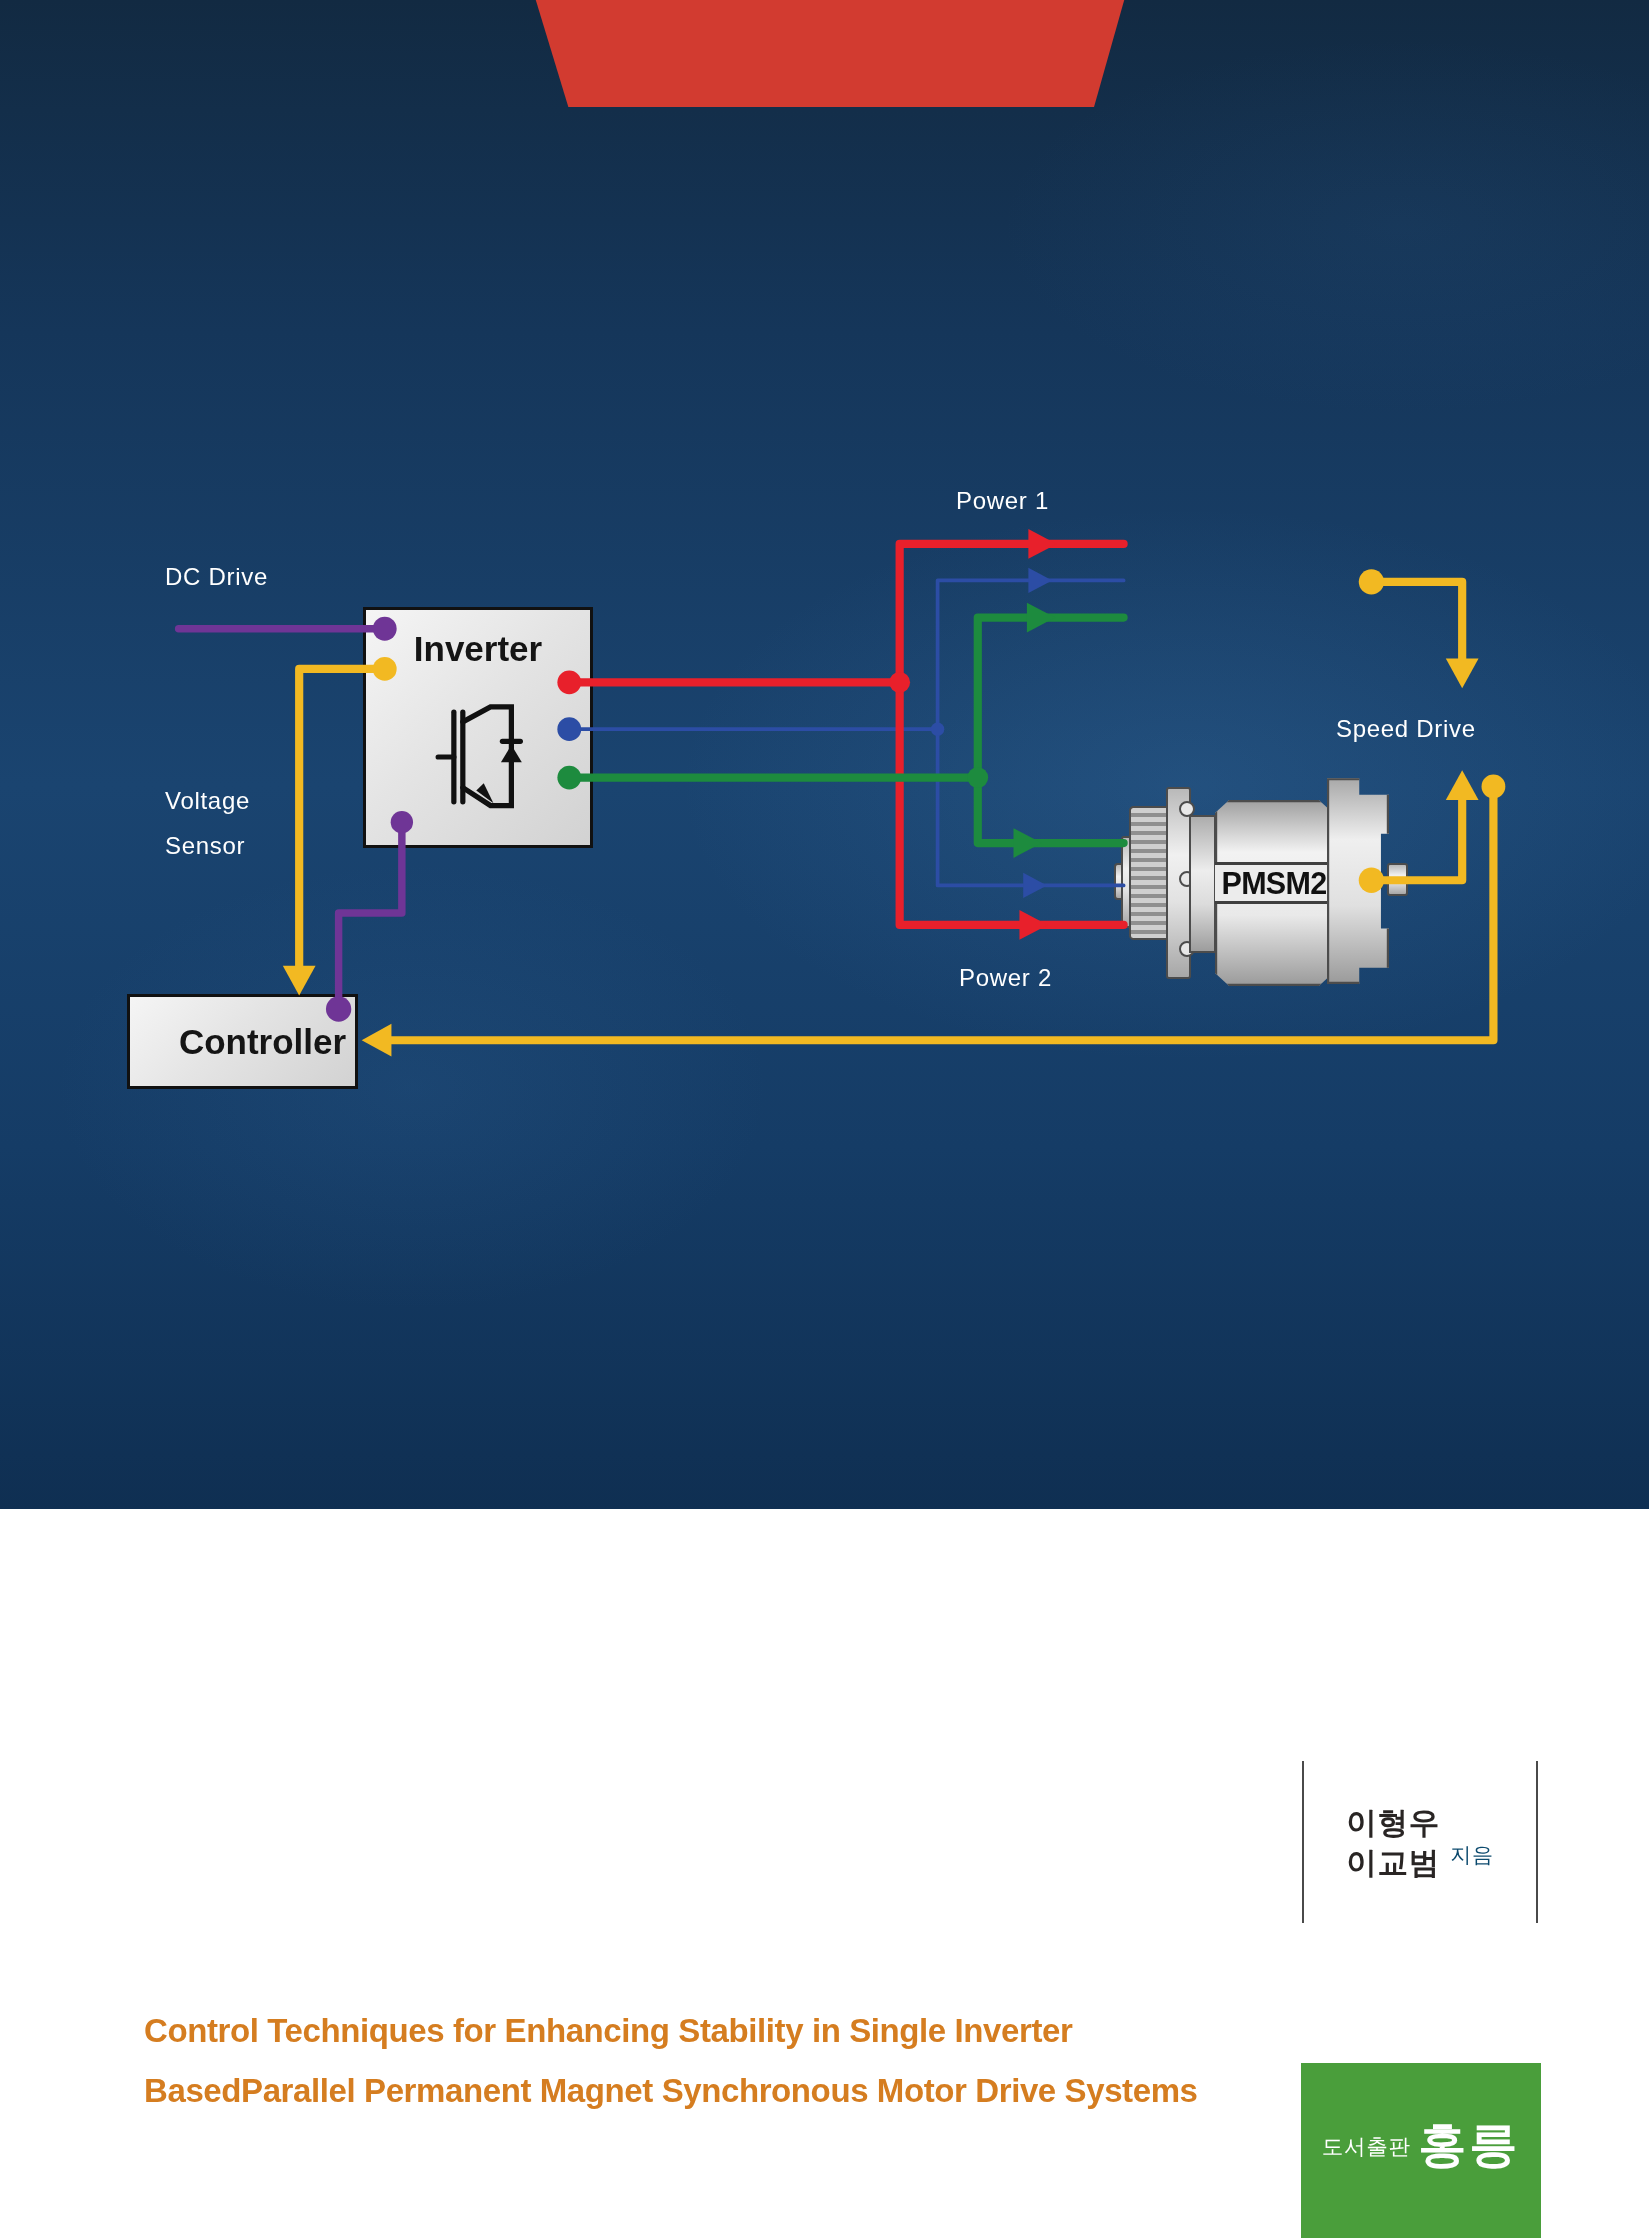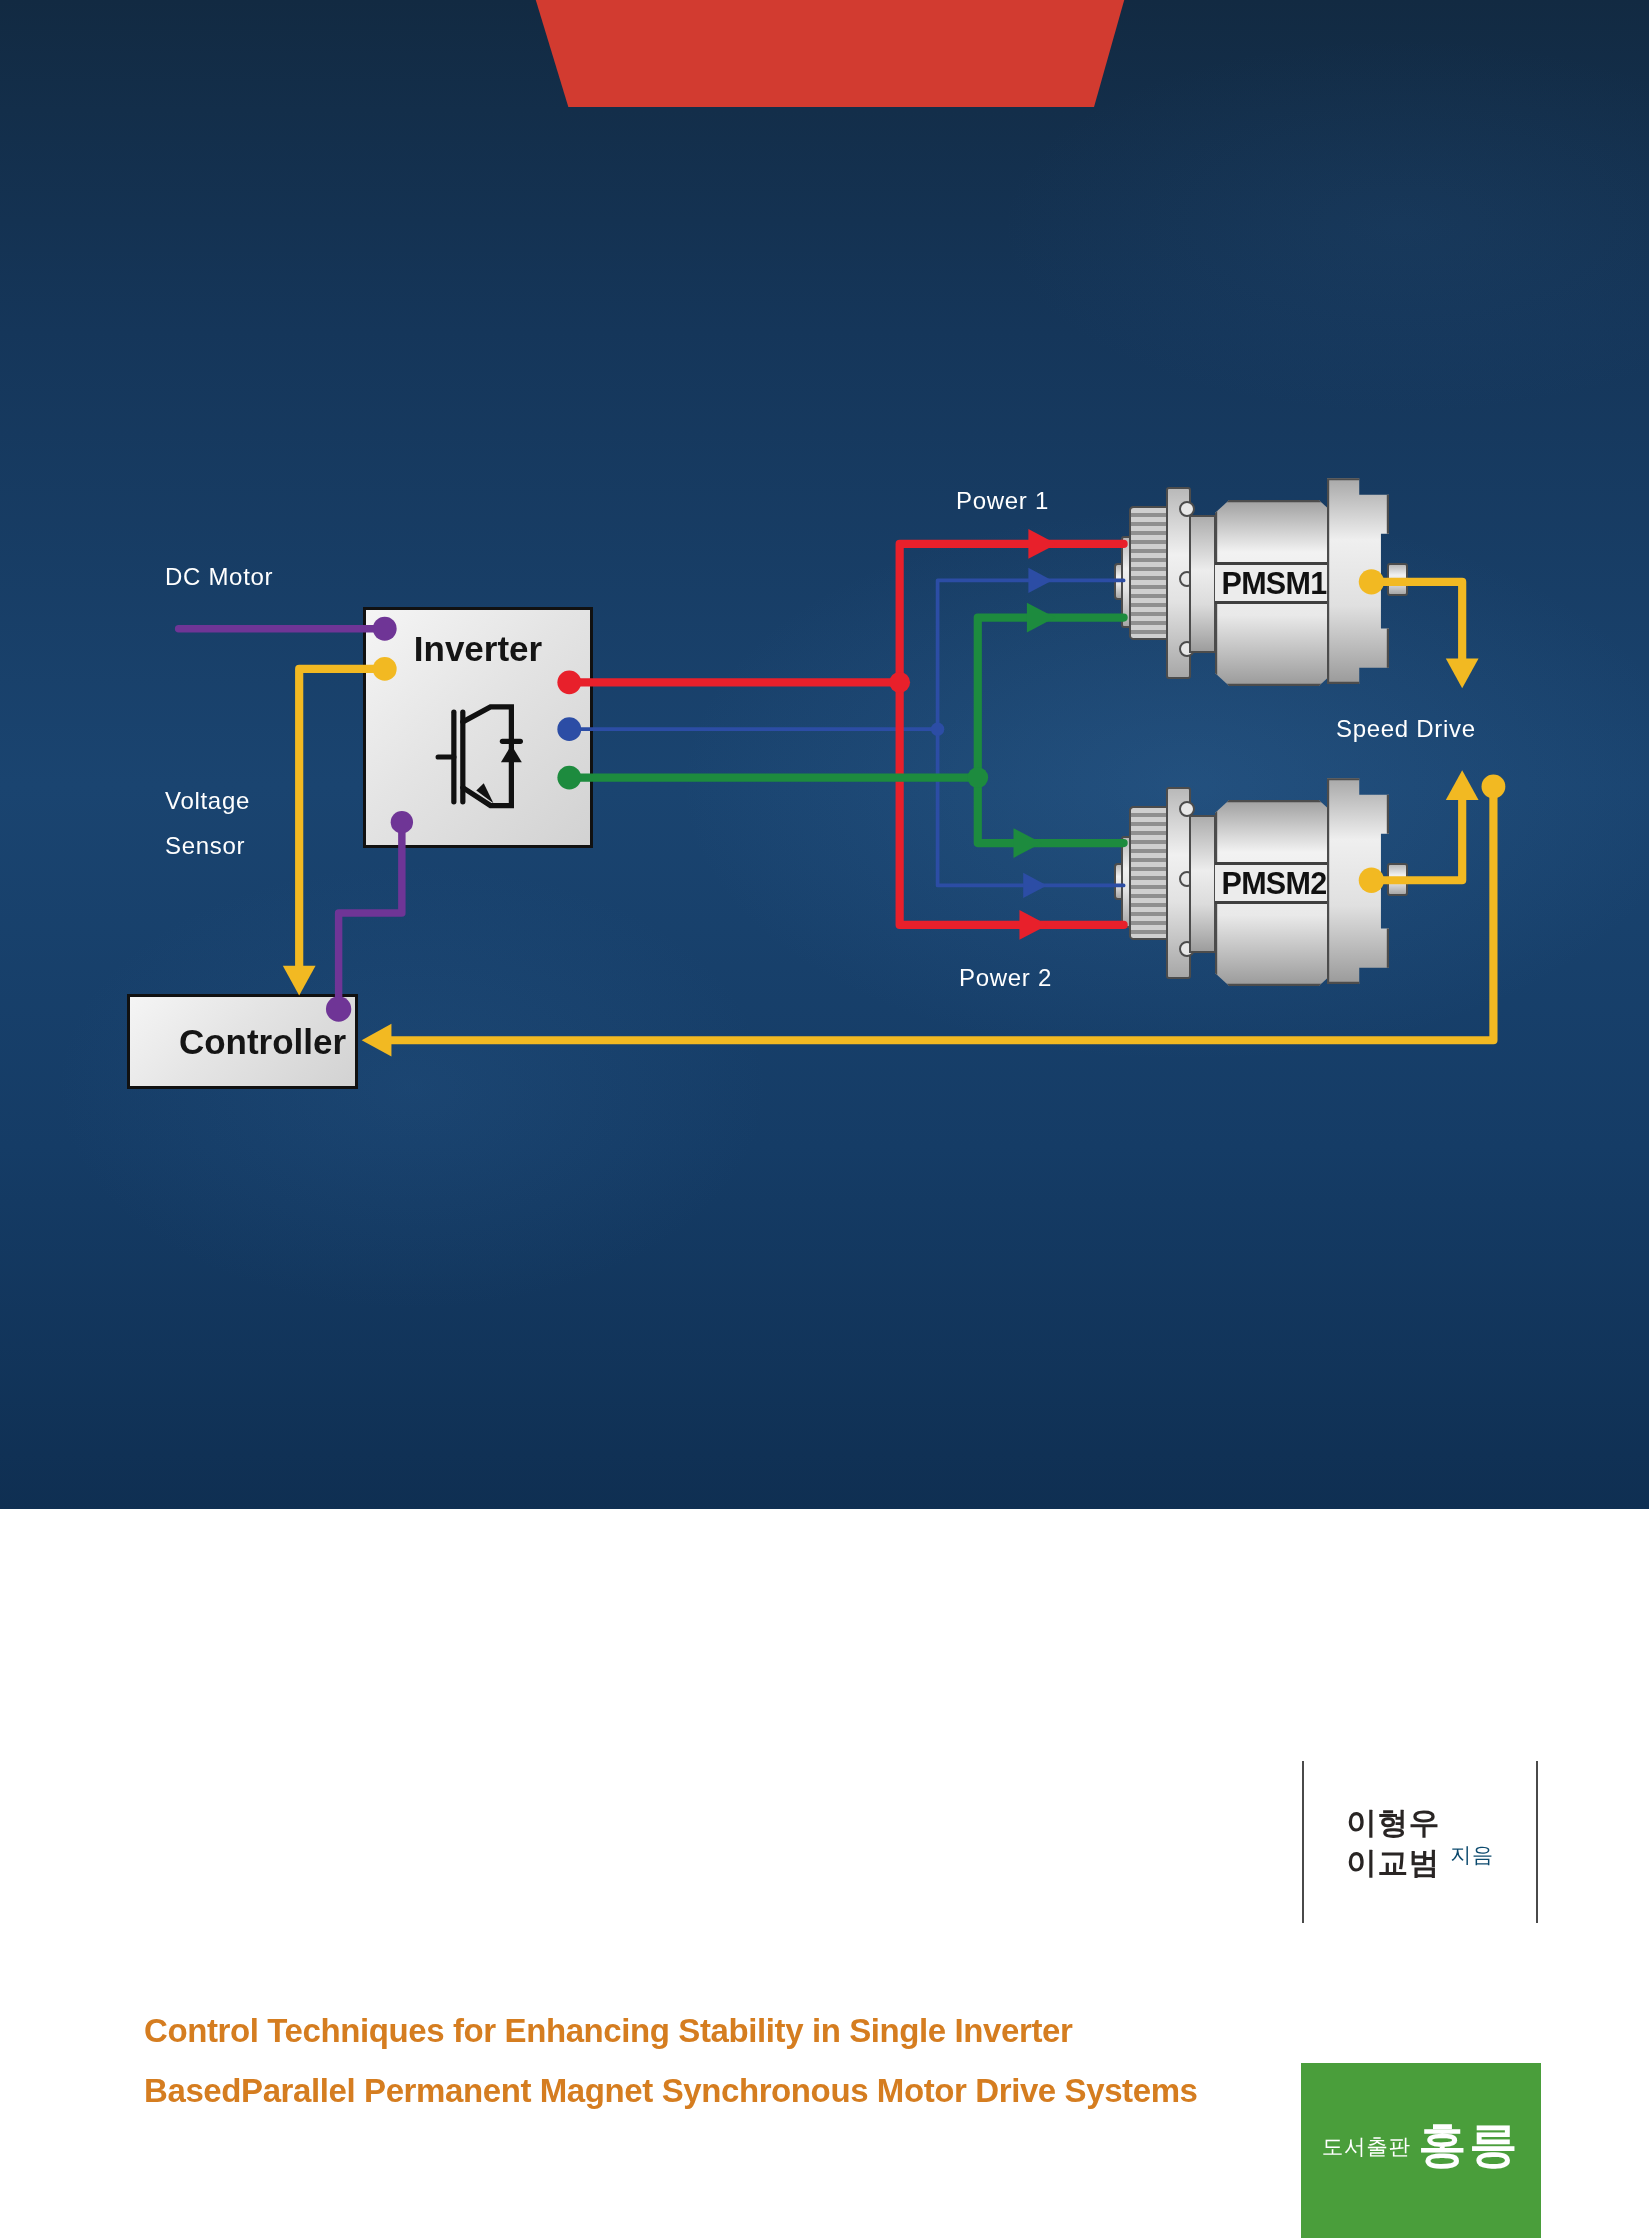--- a/index.html
+++ b/index.html
@@ -90,36 +90,20 @@
   .pub-prefix{color:#fff;font-size:21.6px;margin-top:19.4px;letter-spacing:0.7px;}
   .pub-name{color:#fff;font-size:48px;font-weight:bold;letter-spacing:3px;}
 </style>
 </head>
 <body>
 
 <div class="blue-section">
 
   <div class="red-banner"></div>
 
-  <div class="motor" style="left:1114px;top:476px;">
-    <div class="m-part m-shaft"></div>
-    <div class="m-part m-ring"></div>
-    <div class="m-part m-ribs"></div>
-    <div class="m-part m-flange"></div>
-    <div class="m-bolt" style="top:24.6px;"></div>
-    <div class="m-bolt" style="top:95px;"></div>
-    <div class="m-bolt" style="top:165px;"></div>
-    <div class="m-part m-step"></div>
-    <div class="m-part m-body"></div>
-    <div class="m-part m-band">
-      <span>PMSM1</span>
-    </div>
-    <div class="m-part m-back"></div>
-    <div class="m-part m-stub"></div>
-  </div>
 
   <div class="motor" style="left:1114px;top:776px;">
     <div class="m-part m-shaft"></div>
     <div class="m-part m-ring"></div>
     <div class="m-part m-ribs"></div>
     <div class="m-part m-flange"></div>
     <div class="m-bolt" style="top:24.6px;"></div>
     <div class="m-bolt" style="top:95px;"></div>
     <div class="m-bolt" style="top:165px;"></div>
     <div class="m-part m-step"></div>
@@ -185,21 +169,21 @@
     <circle class="f-yellow" cx="1843" cy="782" r="17"></circle>
     <path class="w w-yellow" d="M1843 1183 H1965 V1073"></path>
     <polygon class="f-yellow" points="1965,1035 1943,1075 1987,1075"></polygon>
     <circle class="f-yellow" cx="1843" cy="1183" r="17"></circle>
 
     <path class="w w-yellow" d="M2007 1057 V1398 H524"></path>
     <circle class="f-yellow" cx="2007" cy="1057" r="16"></circle>
     <polygon class="f-yellow" points="486,1398 526,1376 526,1420"></polygon>
   </svg>
 
-  <div class="diag-label" style="left:165px;top:554px;">DC Motor</div>
+  <div class="diag-label" style="left:165px;top:554px;">DC Drive</div>
   <div class="diag-label" style="left:165px;top:778px;">
     <div>Voltage</div>
     <div>Sensor</div>
   </div>
   <div class="diag-label" style="left:956px;top:478px;">Power 1</div>
   <div class="diag-label" style="left:959px;top:955px;">Power 2</div>
   <div class="diag-label" style="left:1336px;top:706px;">Speed Drive</div>
 </div>
 
 <div class="white-section">

